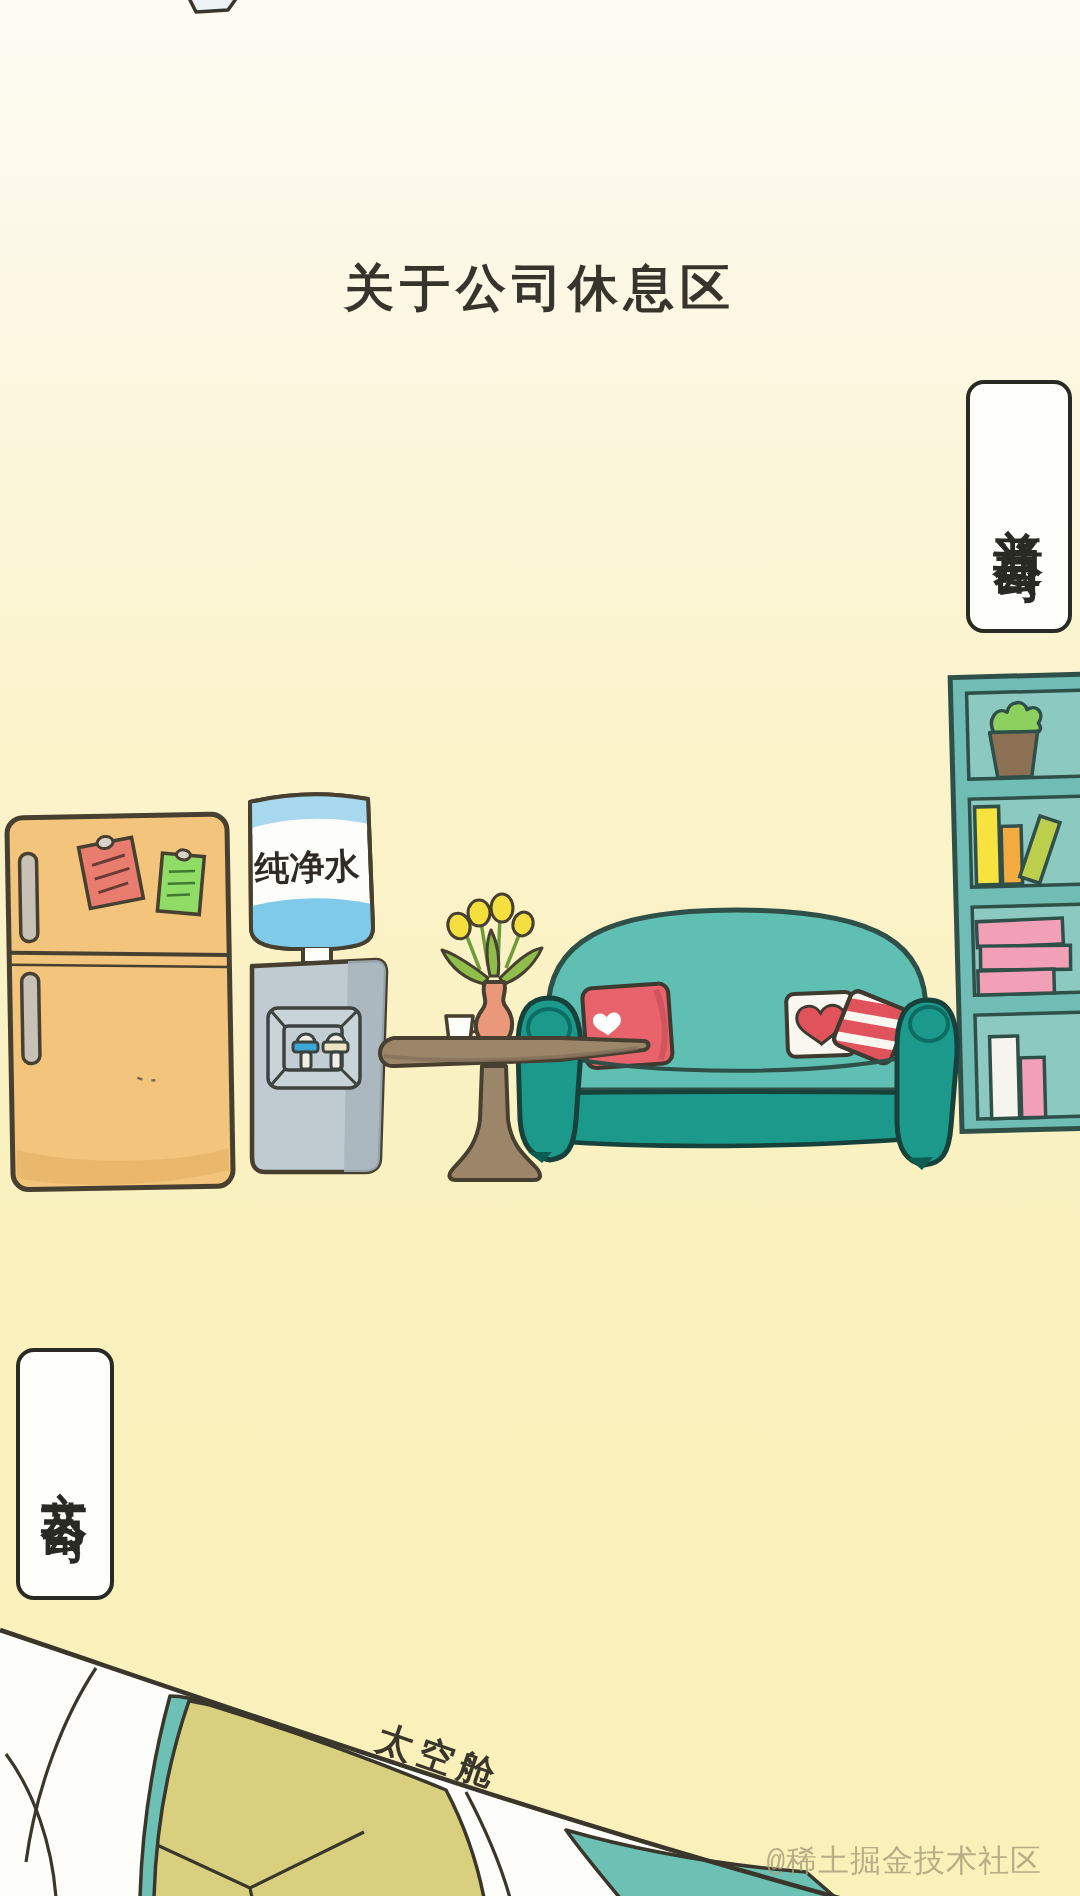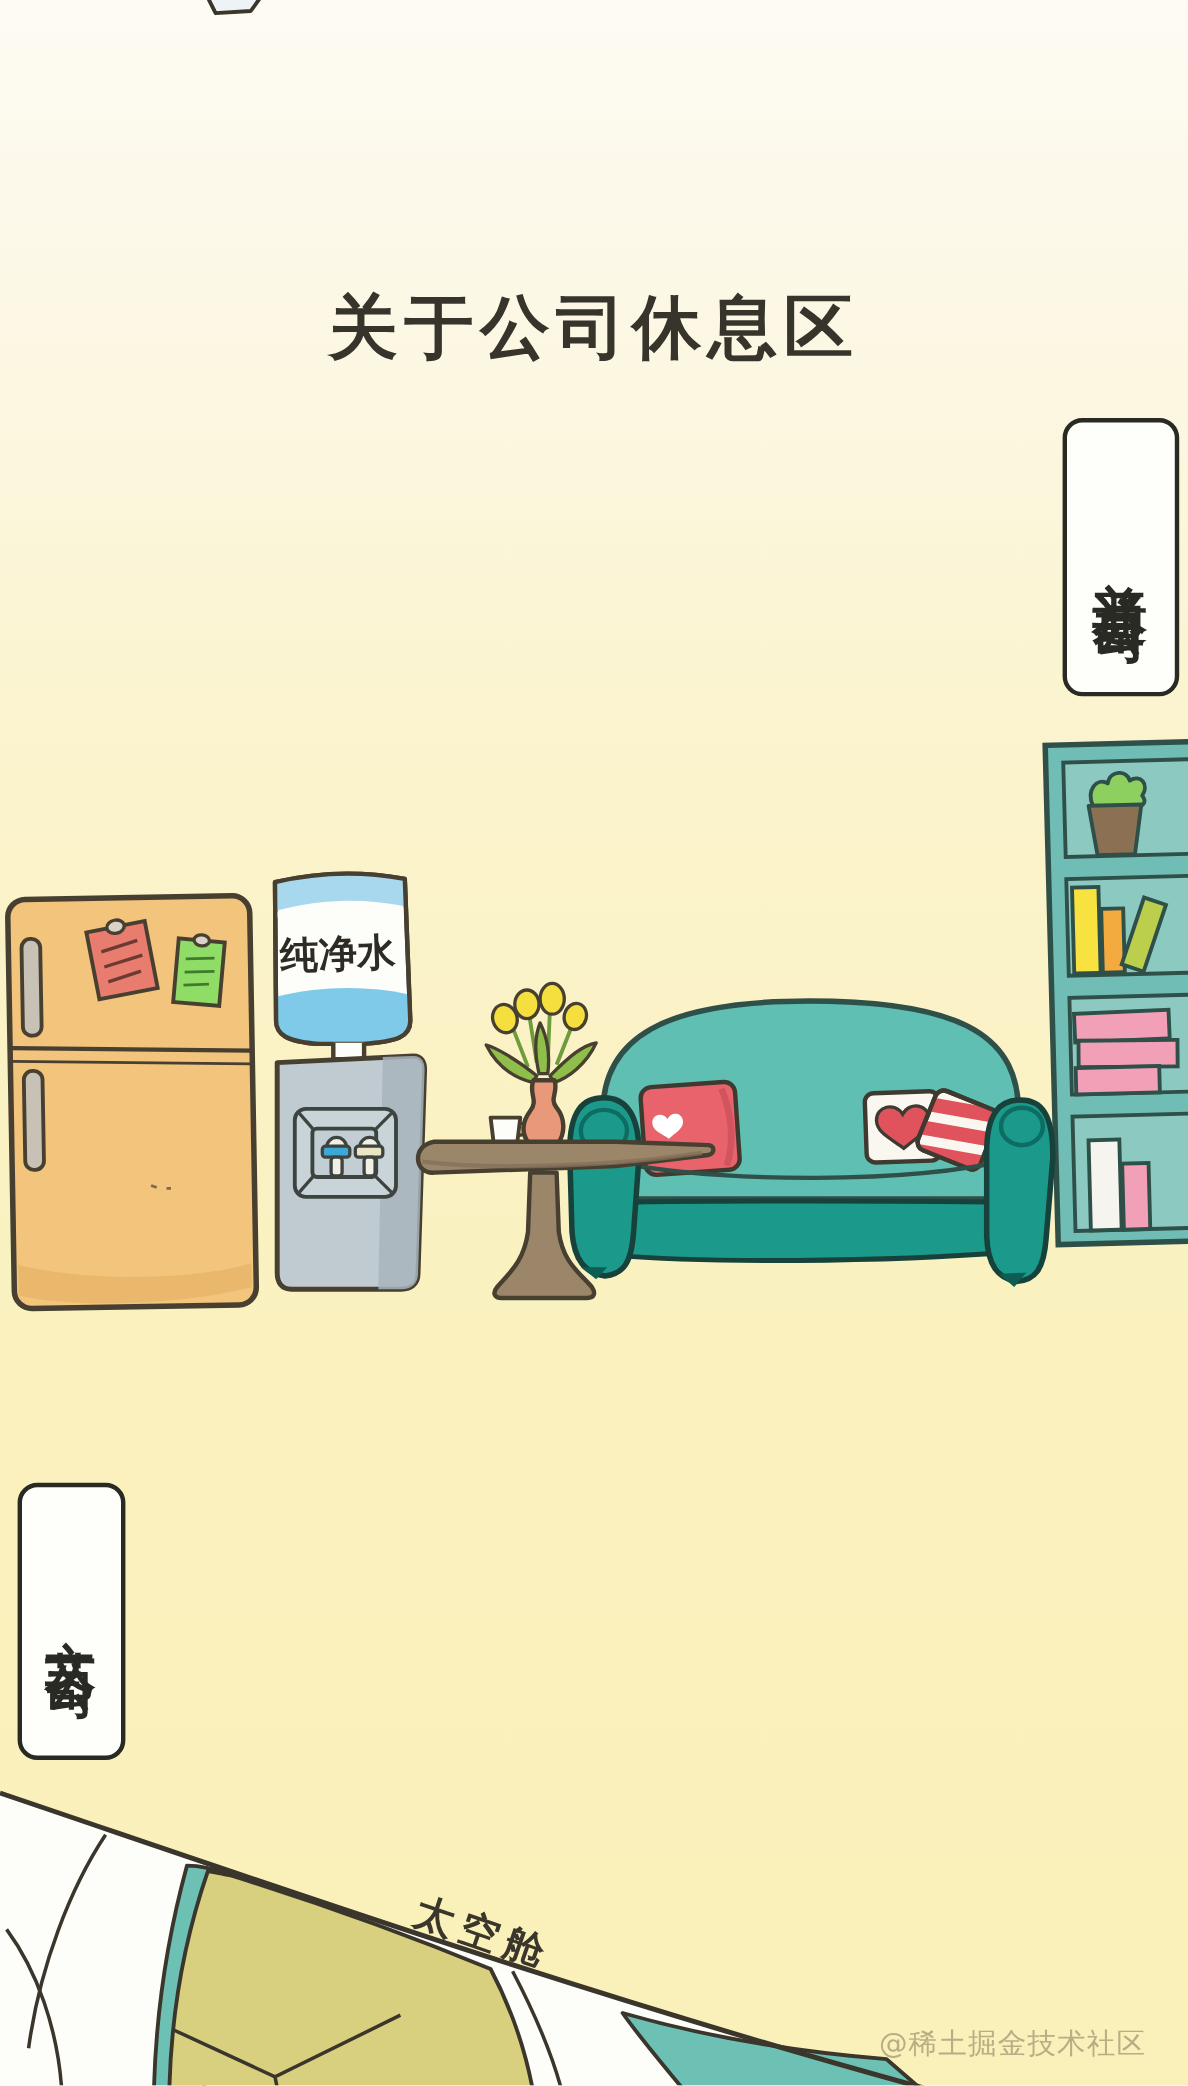--- a/index.html
+++ b/index.html
@@ -4,41 +4,41 @@
 <style>
   html,body{margin:0;padding:0;background:#ffffff;}
   .canvas{
     position:relative;width:1080px;height:1896px;overflow:hidden;
     font-family:"DejaVu Sans","Liberation Sans",sans-serif;
     background:linear-gradient(180deg,#fdfbf3 0%,#fcf8e6 14%,#fbf3cb 38%,#faf1bf 65%,#faf0b9 100%);
   }
   .scene-svg{position:absolute;left:0;top:0;}
   .title{
     position:absolute;top:255px;left:0;width:1080px;text-align:center;
-    font-size:63px;font-weight:bold;color:#37342c;letter-spacing:6px;white-space:nowrap;
+    font-size:50px;font-weight:bold;color:#37342c;letter-spacing:6px;white-space:nowrap;
   }
   .vlabel{
     position:absolute;background:#fefefb;border:4px solid #2a2a24;border-radius:18px;
     writing-mode:vertical-rl;text-orientation:upright;
     display:flex;align-items:center;justify-content:center;
     font-weight:bold;color:#2a2a24;
   }
   .vlabel.putong{left:966px;top:380px;width:98px;height:245px;font-size:50px;letter-spacing:10px;}
   .vlabel.wenyi{left:16px;top:1348px;width:90px;height:244px;font-size:46px;letter-spacing:10px;}
   .water-label{
     position:absolute;left:244px;top:844px;width:126px;text-align:center;
     font-size:35px;font-weight:bold;color:#2d2b24;transform:rotate(-2deg);
   }
   .capsule-label{
     position:absolute;left:386px;top:1714px;font-size:36px;font-weight:bold;
     color:#3a362c;letter-spacing:7px;transform:rotate(19deg);transform-origin:left top;white-space:nowrap;
   }
   .watermark{
-    position:absolute;right:38px;top:1840px;font-size:26px;letter-spacing:1px;
-    color:rgba(168,156,120,0.8);white-space:nowrap;
+    position:absolute;right:38px;top:1840px;font-size:31px;letter-spacing:1px;
+    color:rgba(168,156,120,0.8);white-space:nowrap;font-family:Liberation Mono, monospace;
   }
 </style>
 </head>
 <body>
 
 <div class="canvas">
 
   <svg class="scene-svg" width="1080" height="1896" viewBox="0 0 1080 1896">
 
     <g>

